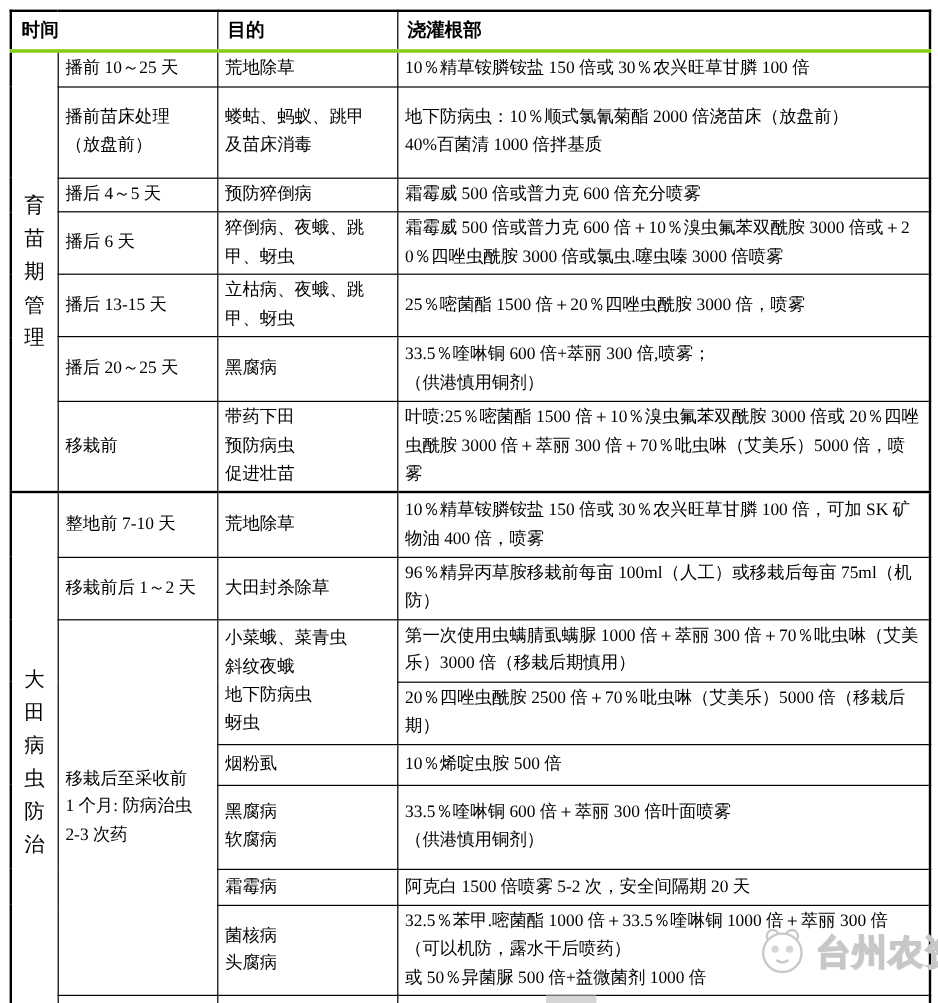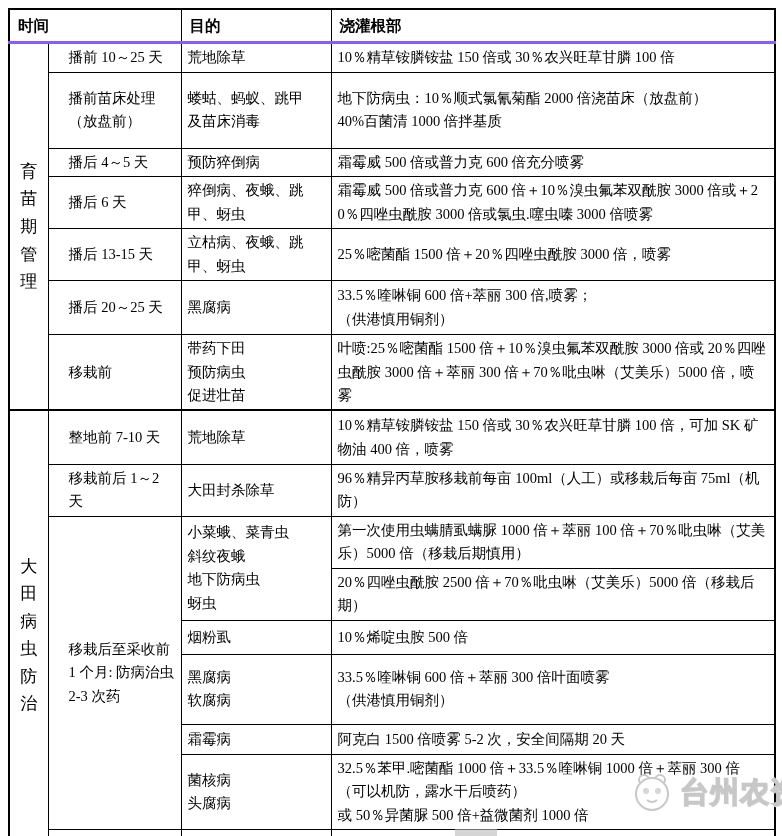--- a/index.html
+++ b/index.html
@@ -17,26 +17,26 @@
     border:1px solid #000;
     padding:2px 6px;
     font-size:14.5px;
     line-height:1.62;
     vertical-align:middle;
     white-space:pre-line;
     word-break:break-all;
     overflow:hidden;
   }
   thead th {
-    border-bottom:3px solid #8b5cf6;
+    border-bottom:3px solid #84cc16;
     font-weight:bold; text-align:left;
     font-size:15.5px; padding:3px 8px;
     white-space:nowrap;
   }
-  td.time { padding-left:20px; }
+  td.time { padding-left:6px; }
   td.group-label { padding:0; font-weight:normal; font-size:17px; text-align:center; }
   td.group-label .vert {
     width:18px; margin:0 auto; word-break:break-all;
     line-height:1.62; text-align:center;
   }
   tr.group-start td { border-top:2px solid #000; }
   .watermark {
     position:absolute; left:630px; top:768px;
     display:flex; align-items:center; gap:4px;
     pointer-events:none;
@@ -132,21 +132,21 @@
         <td class="plan">96％精异丙草胺移栽前每亩 100ml（人工）或移栽后每亩 75ml（机防）</td>
       </tr>
       <tr style="height:51px">
         <td class="time" rowspan="6">移栽后至采收前
 1 个月: 防病治虫
 2-3 次药</td>
         <td class="purpose" rowspan="2">小菜蛾、菜青虫
 斜纹夜蛾
 地下防病虫
 蚜虫</td>
-        <td class="plan">第一次使用虫螨腈虱螨脲 1000 倍＋萃丽 100 倍＋70％吡虫啉（艾美乐）5000 倍（移栽后期慎用）</td>
+        <td class="plan">第一次使用虫螨腈虱螨脲 1000 倍＋萃丽 300 倍＋70％吡虫啉（艾美乐）3000 倍（移栽后期慎用）</td>
       </tr>
       <tr style="height:51px">
         <td class="plan">20％四唑虫酰胺 2500 倍＋70％吡虫啉（艾美乐）5000 倍（移栽后期）</td>
       </tr>
       <tr style="height:34px">
         <td class="purpose">烟粉虱</td>
         <td class="plan">10％烯啶虫胺 500 倍</td>
       </tr>
       <tr style="height:70px">
         <td class="purpose">黑腐病

